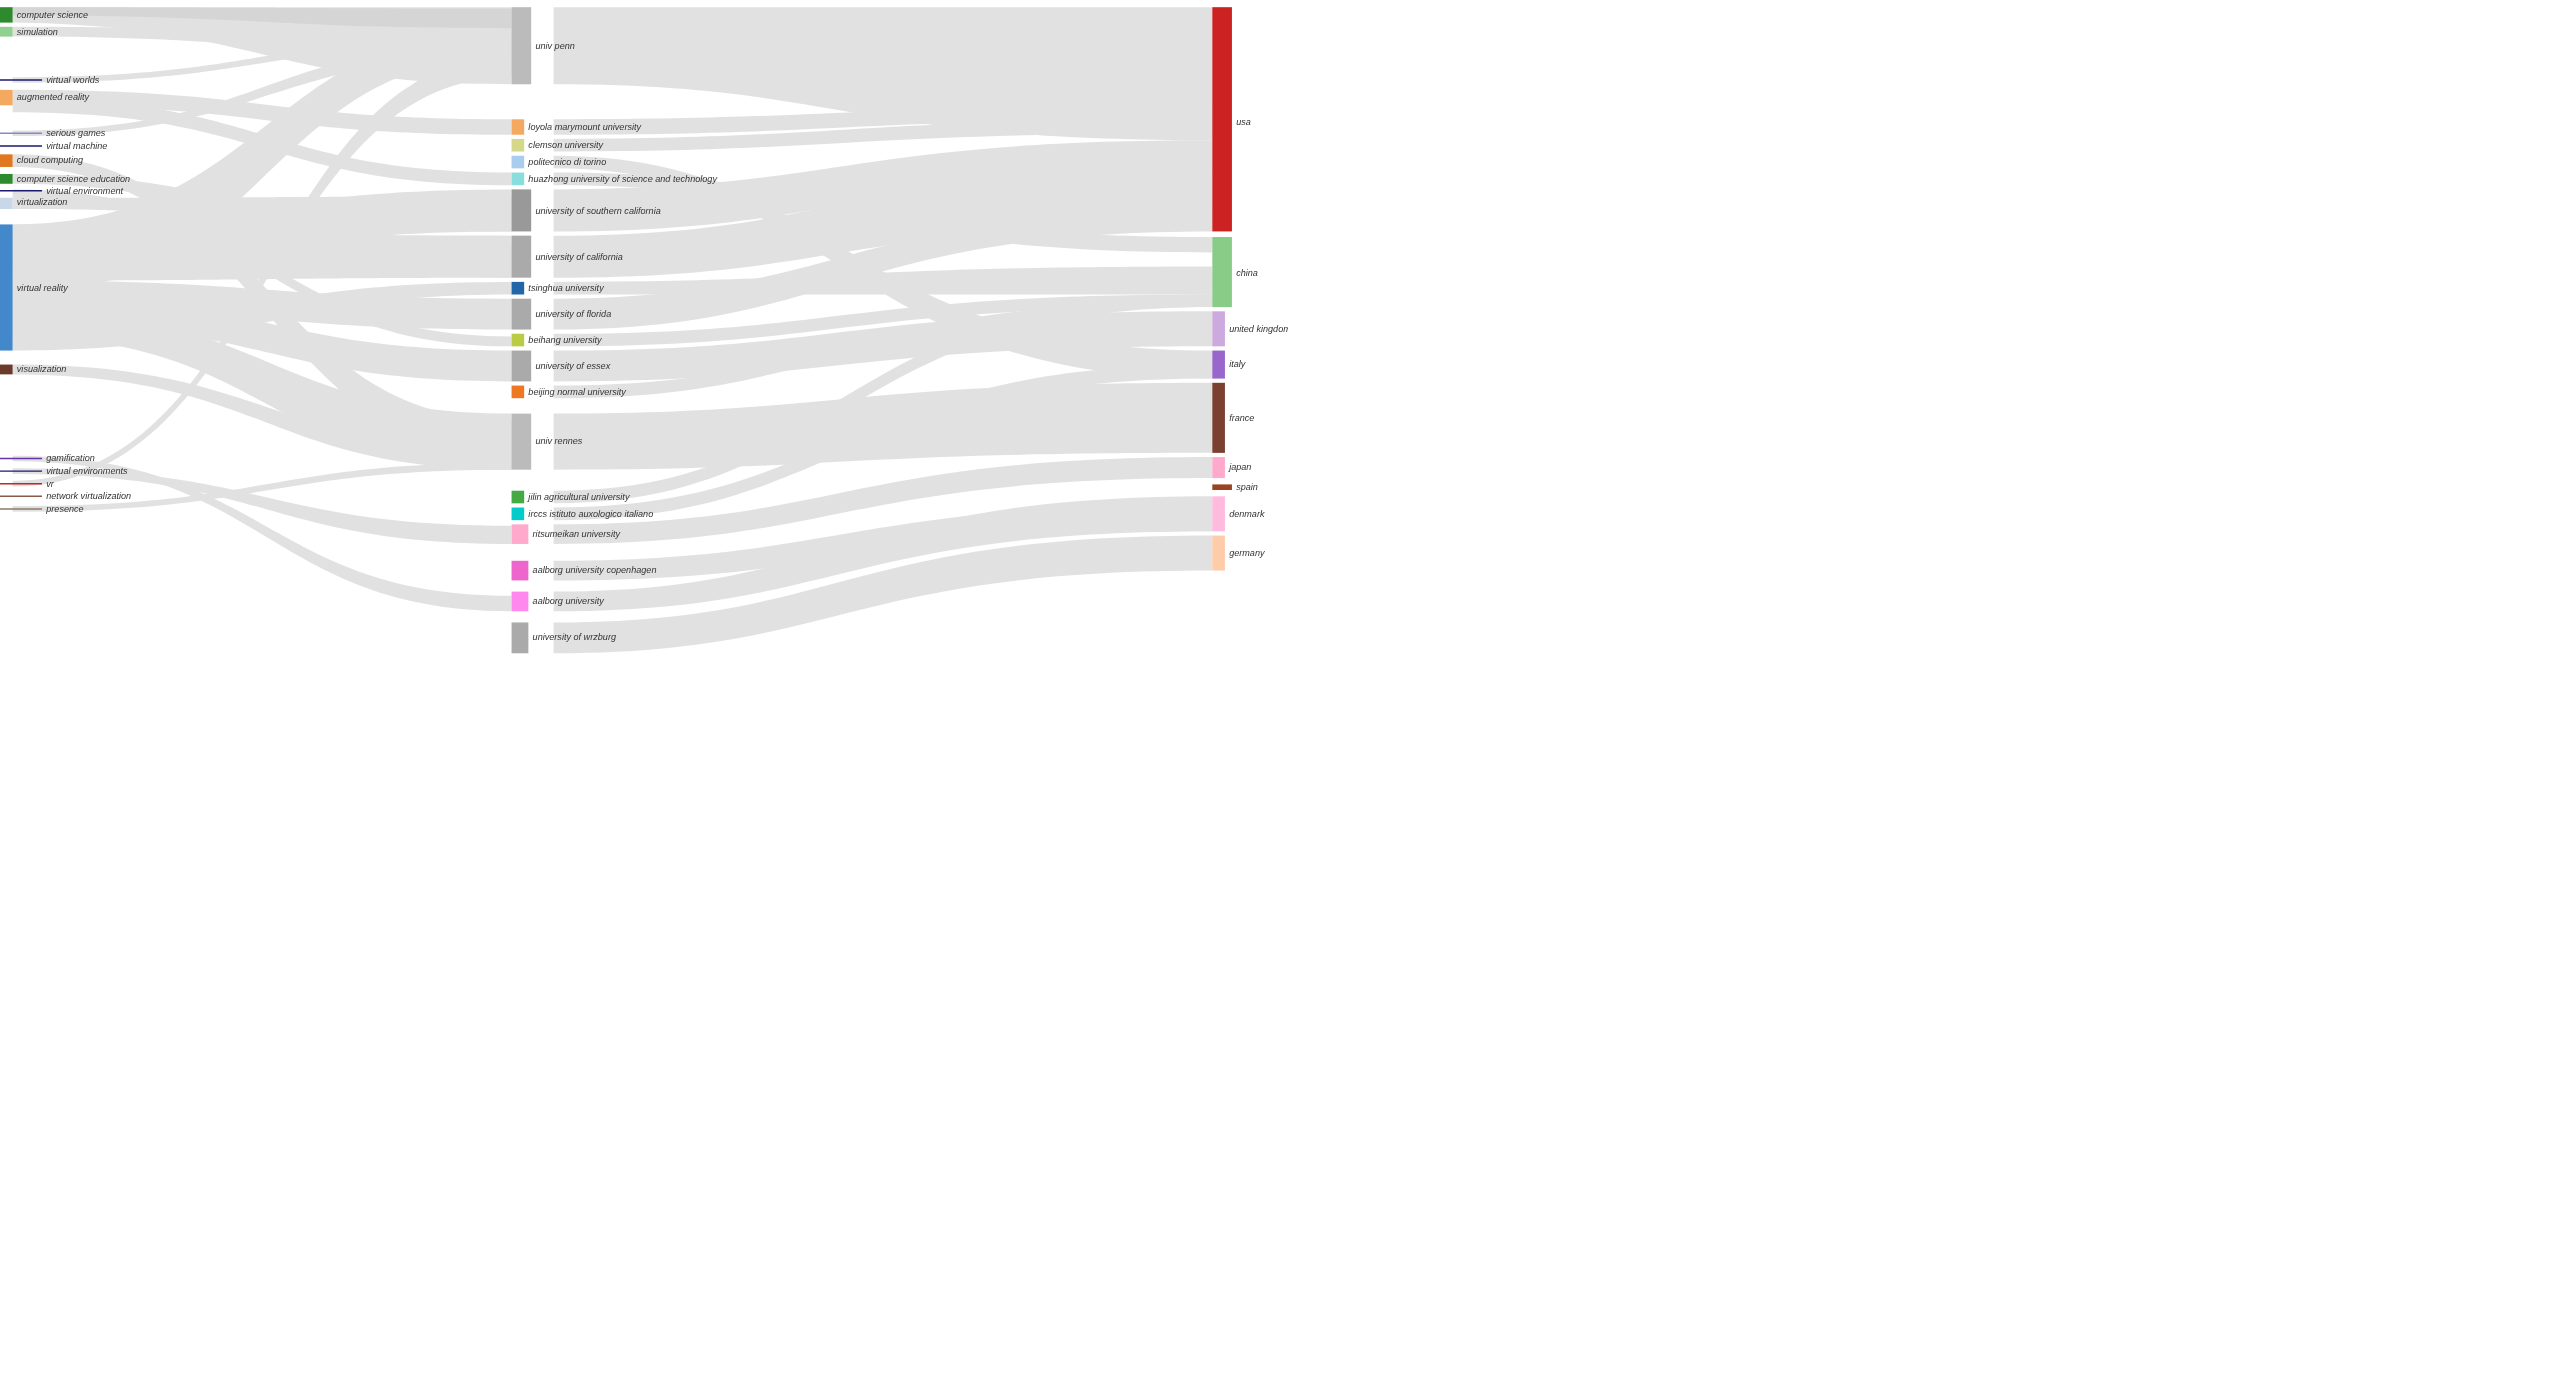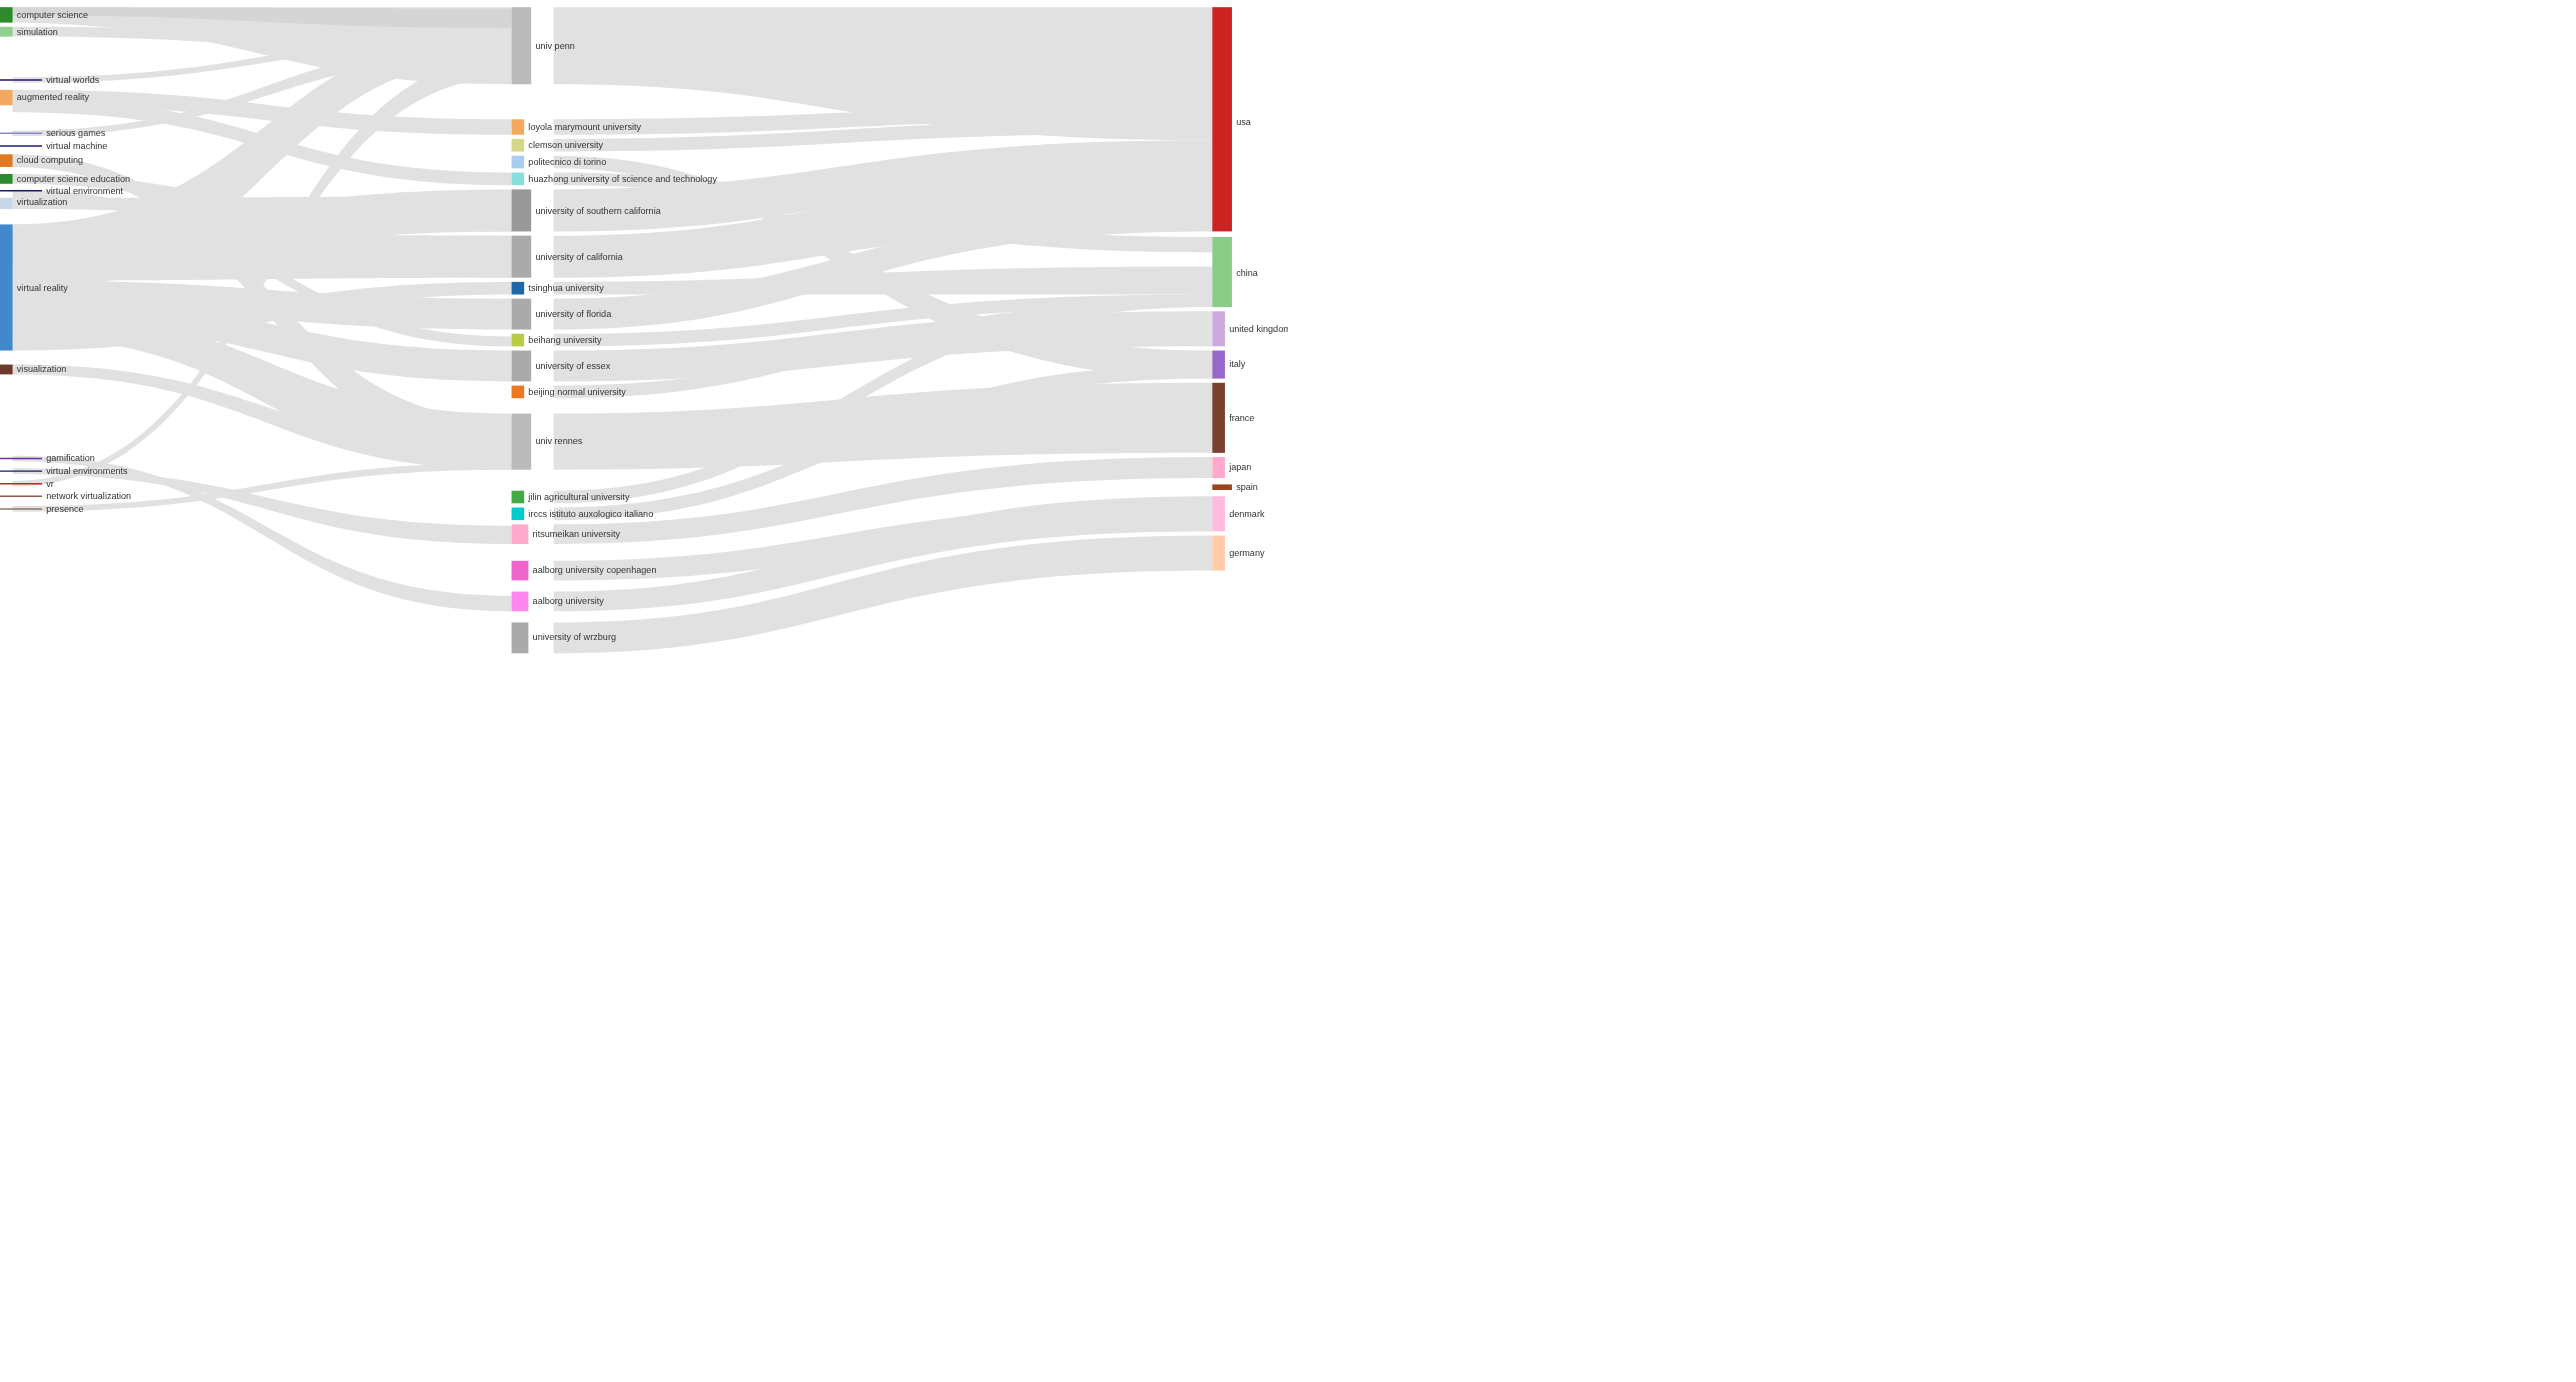--- a/index.html
+++ b/index.html
@@ -10,20 +10,21 @@
       color: #333;
       width: 1288px;
       height: 692px;
       overflow: hidden;
       position: relative;
     }
     #sankey-container {
       position: relative;
       width: 1288px;
       height: 692px;
+      font-style: italic;
     }
     svg {
       position: absolute;
       top: 0; left: 0;
       width: 100%;
       height: 100%;
     }
     .node-label {
       font-size: 13px;
       fill: #333;

